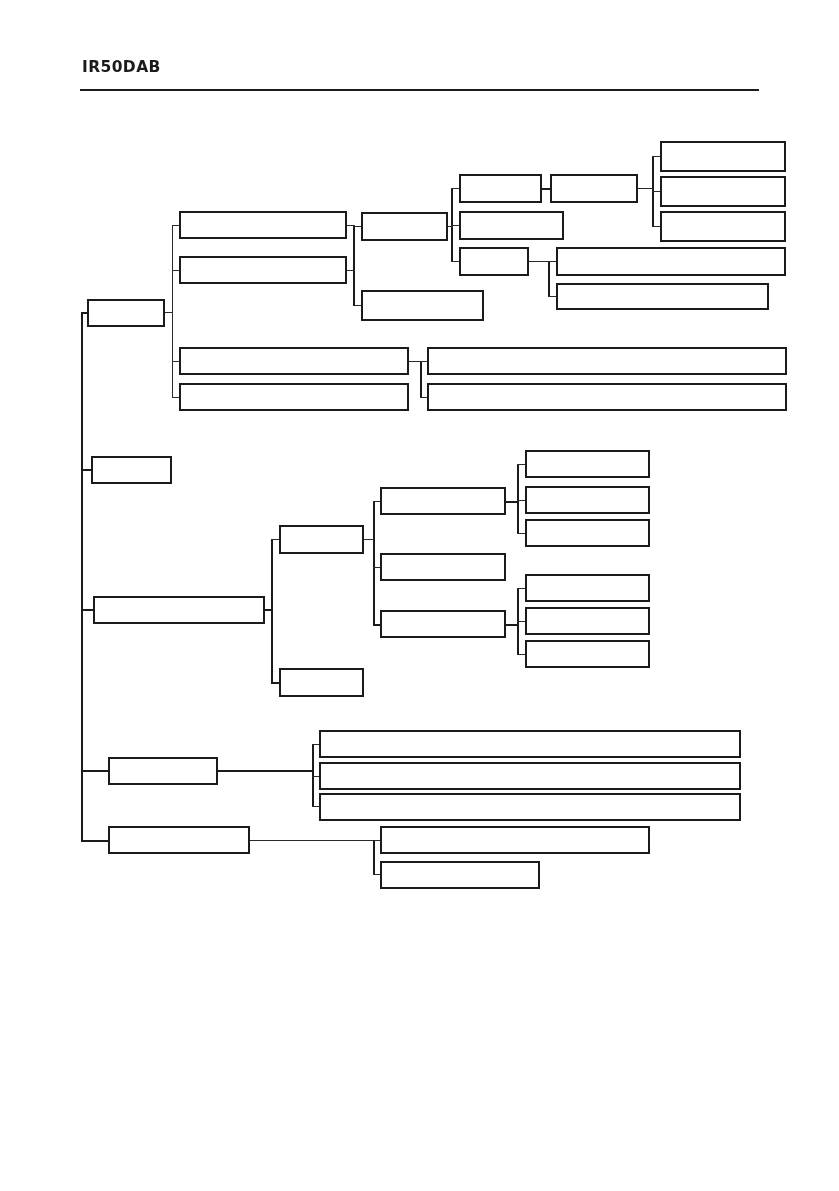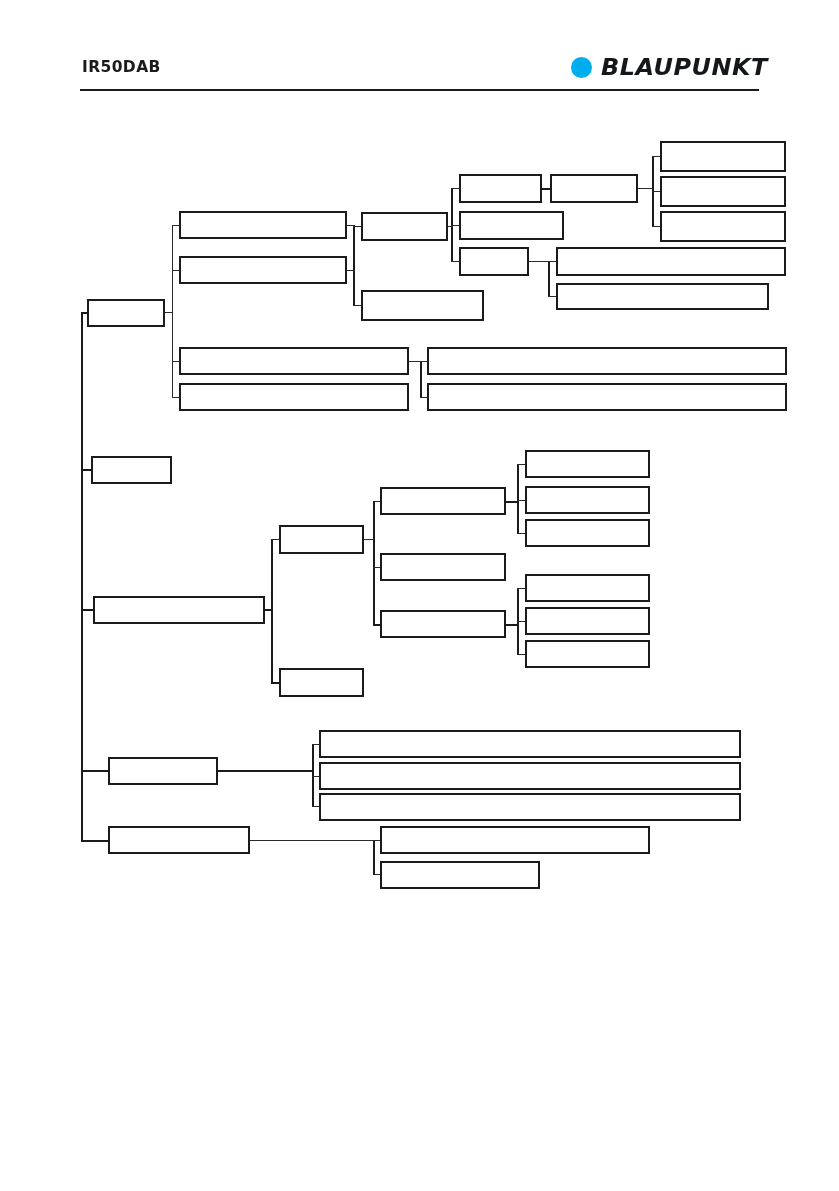--- a/index.html
+++ b/index.html
@@ -115,24 +115,20 @@
   .edge.thin.v { width: 1px; background: #2a2a2a; }
 </style>
 </head>
 <body>
 
 <div id="page" style="background: rgb(255, 255, 255);">
 
   <div id="header">
     <div id="page-title">IR50DAB</div>
 
-    <div id="brand-logo">
-      <span id="brand-dot" style="background: rgb(0, 174, 239);"></span>
-      <span id="brand-wordmark">BLAUPUNKT</span>
-    </div>
 
     <div id="header-rule"></div>
   </div>
 
   <div id="diagram">
 
     <div class="edge v" style="left:81px; top:313px; height:528px;"></div>
 
     <div class="edge h" style="left:81px; top:312px; width:8px;"></div>
     <div class="edge h" style="left:81px; top:469px; width:12px;"></div>

